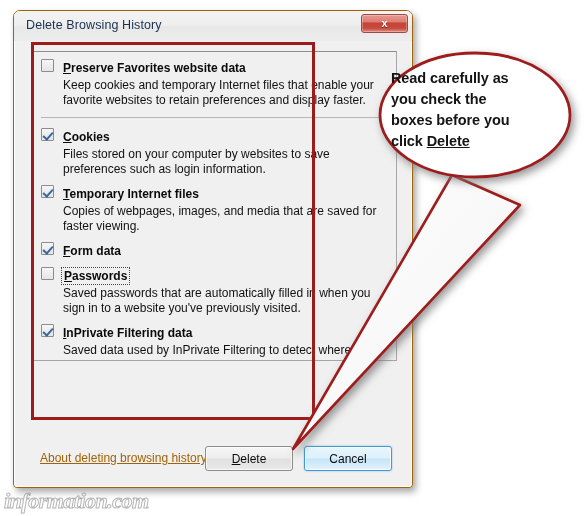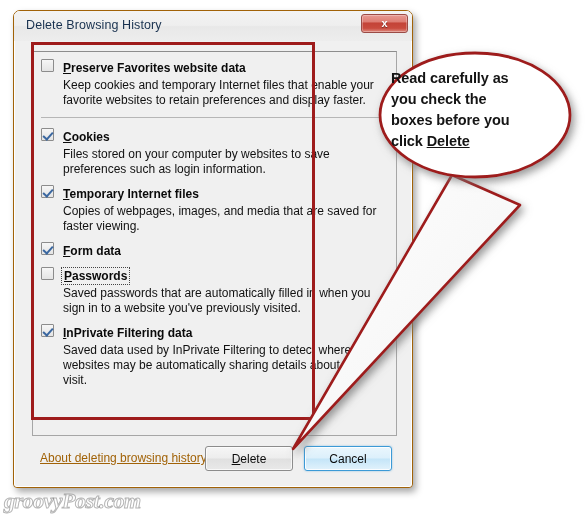--- a/index.html
+++ b/index.html
@@ -66,21 +66,21 @@
     font-size: 11px;
     font-weight: bold;
     text-shadow: 0 1px 1px rgba(0,0,0,0.45);
     line-height: 1;
   }
 
   
   .list-panel {
     position: absolute;
     left: 18px; top: 40px;
-    width: 365px; height: 385px;
+    width: 365px; height: 310px;
     background: #f0f0f0;
     border: 1px solid #a6a6a6;
     border-top-color: #8d8d8d;
     overflow: hidden;
   }
 
   .scroll-inner {
     position: absolute;
     inset: 0;
     padding: 6px 8px 4px 8px;
@@ -264,15 +264,15 @@
     <ellipse cx="475" cy="115" rx="95" ry="62" fill="#ffffff" stroke="#9e1b1b" stroke-width="2.8" filter="url(#softshadow)"></ellipse>
   </svg>
 
   <div class="callout-text">
     <div>Read carefully as</div>
     <div>you check the</div>
     <div>boxes before you</div>
     <div><span>click </span><span class="ul">Delete</span></div>
   </div>
 
-  <div class="watermark">groovyPost.com</div>
+  <div class="watermark">information.com</div>
 
 </div>
 
 </body></html>

